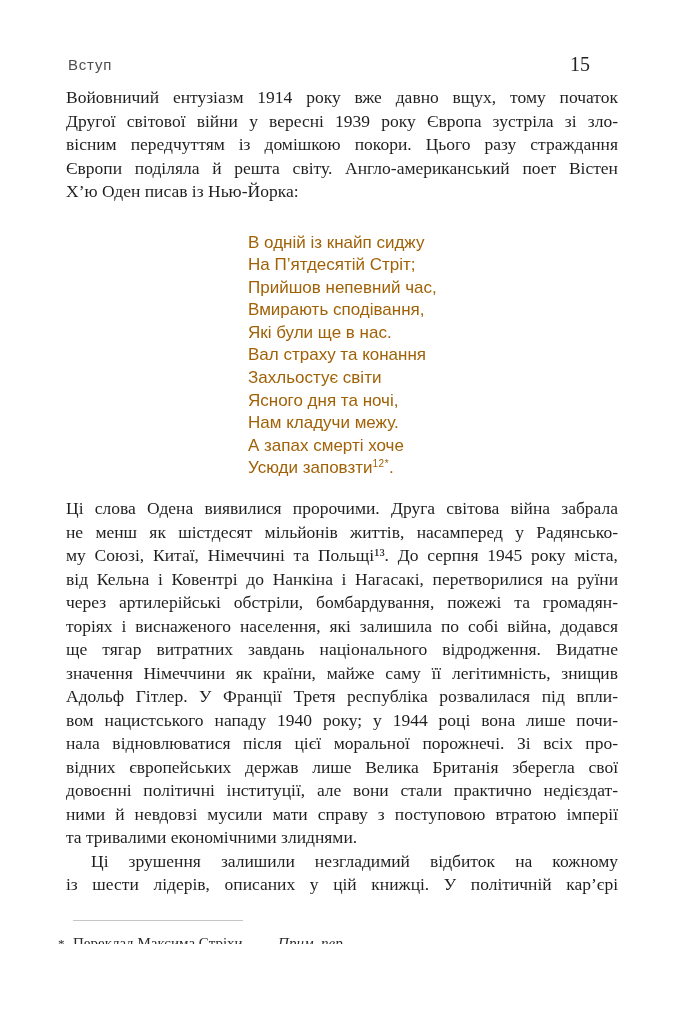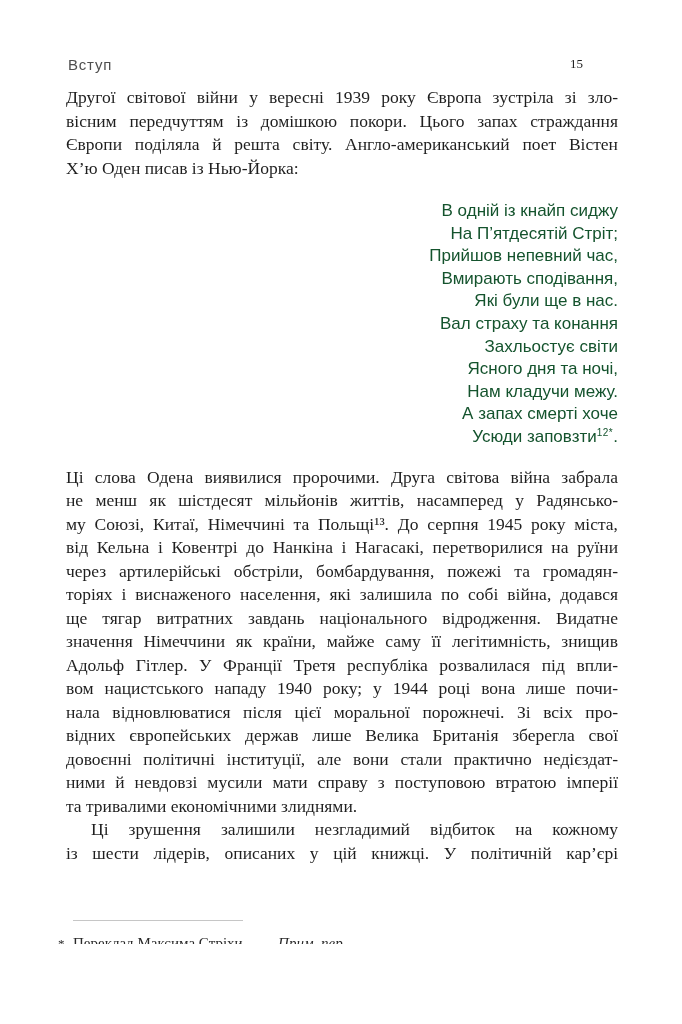--- a/index.html
+++ b/index.html
@@ -15,44 +15,44 @@
 
   
   .running-head {
     position:absolute; top:57px; left:68px;
     font-family:"Liberation Sans", sans-serif;
     font-size:15px; line-height:15px;
     color:#4f4f4f; letter-spacing:0.8px;
   }
   .folio {
     position:absolute; top:56px; left:570px;
-    font-size:13px; line-height:16px; color:#222222;
+    font-size:20px; line-height:16px; color:#222222;
   }
 
   
   .text-block {
     position:absolute; top:86px; left:66px; width:552px;
   }
   .para .ln {
     font-size:17.5px;
     line-height:23.5px; height:23.5px;
     text-align:justify;
     text-align-last:justify;
     -moz-text-align-last:justify;
     overflow:hidden;
     white-space:normal;
   }
   .para .ln.last { text-align-last:left; -moz-text-align-last:left; }
   .para .ln.indent { text-indent:25px; }
 
   
   .poem {
-    margin:20px 0 17px 182px;
+    margin:28px 0 17px 182px;
     font-family:"Liberation Sans", sans-serif;
-    font-size:17px; color:#14532d;text-align:right;
+    font-size:17px; color:#a16207;
   }
   .poem .pln { line-height:22.6px; height:22.6px; white-space:nowrap; }
   .fnref {
     font-size:10px; line-height:0; vertical-align:6px; letter-spacing:0.5px;
   }
 
   
   .footnote-area { position:absolute; left:58px; top:920px; width:560px; }
   .fn-rule { width:170px; height:1px; background:#c6c6c6; margin-left:15px; }
   .fn-line {
@@ -68,22 +68,23 @@
 
 <div class="page">
 
   <div class="running-head">Вступ</div>
 
   <div class="folio">15</div>
 
   <div class="text-block">
 
     <div class="para">
+        <div class="ln">Войовничий ентузіазм 1914 року вже давно вщух, тому початок</div>
         <div class="ln">Другої світової війни у вересні 1939 року Європа зустріла зі зло-</div>
-        <div class="ln">вісним передчуттям із домішкою покори. Цього запах страждання</div>
+        <div class="ln">вісним передчуттям із домішкою покори. Цього разу страждання</div>
         <div class="ln">Європи поділяла й решта світу. Англо-американський поет Вістен</div>
         <div class="ln last">Х’ю Оден писав із Нью-Йорка:</div>
       </div>
 
     <div class="poem">
       <div id="poem-lines">
           <div class="pln">В одній із кнайп сиджу</div>
           <div class="pln">На П’ятдесятій Стріт;</div>
           <div class="pln">Прийшов непевний час,</div>
           <div class="pln">Вмирають сподівання,</div>

